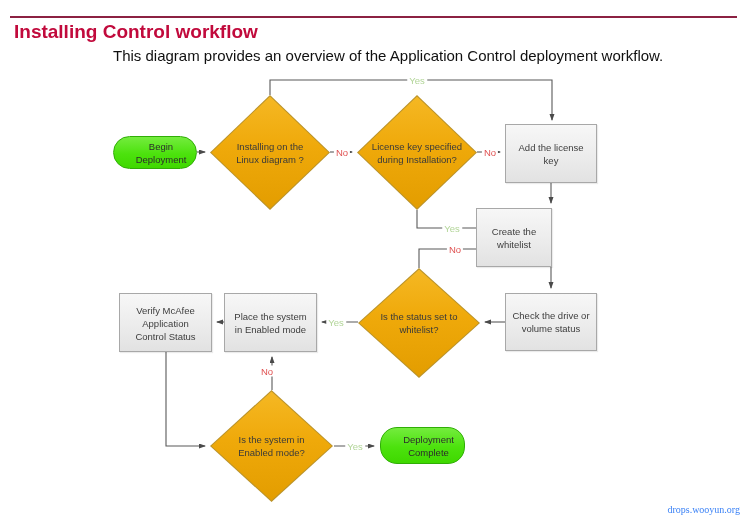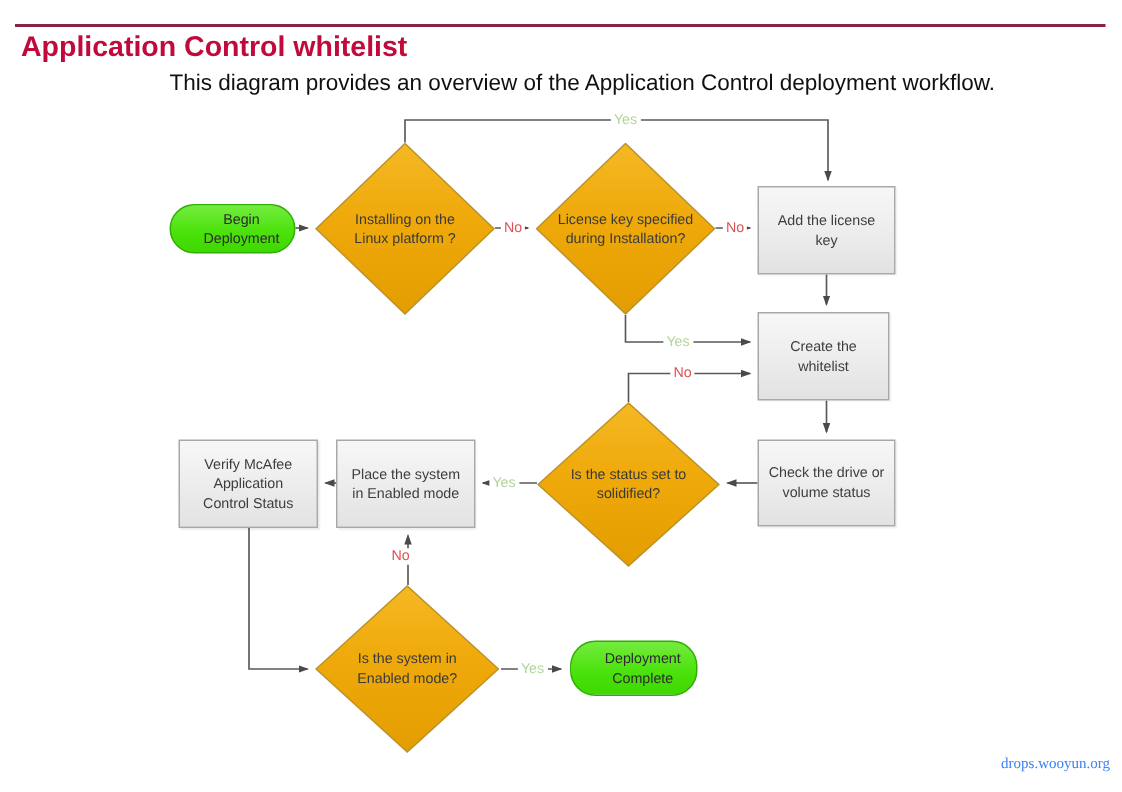--- a/index.html
+++ b/index.html
@@ -47,21 +47,21 @@
     background:linear-gradient(180deg,#f5b824 0%,#efa90a 45%,#e39d00 100%);
   }
   .diamond-outer .node-label{padding:0 14px;color:#3a3a3a;z-index:2;}
 </style>
 </head>
 <body>
 
 <div id="canvas">
 
   <div class="abs top-rule"></div>
-  <div class="abs page-title">Application Control whitelist</div>
+  <div class="abs page-title">Installing Control workflow</div>
   <div class="abs subtitle">This diagram provides an overview of the Application Control deployment workflow.</div>
 
   <svg id="edges" class="abs" width="748" height="528" viewBox="0 0 748 528" fill="none">
     <defs>
       <marker id="arr" markerWidth="7" markerHeight="6" refX="6" refY="2.5" orient="auto" markerUnits="userSpaceOnUse">
         <path d="M0,0 L7,2.5 L0,5 Z" fill="#4a4a4a"></path>
       </marker>
     </defs>
     <g stroke="#595959" stroke-width="1.1">
       <polyline points="197,152 205,152" marker-end="url(#arr)"></polyline>
@@ -91,48 +91,48 @@
   <span class="abs edge-label lbl-yes" style="left:355px;top:446px">Yes</span>
 
   <div class="abs terminal" style="left:113px;top:136px;width:84px;height:33px">
     <span class="node-label">Begin
 Deployment</span>
   </div>
 
   <div class="abs diamond-outer" style="left:210px;top:95px;width:120px;height:115px">
     <div class="diamond-inner"></div>
     <span class="node-label">Installing on the
-Linux platform ?</span>
+Linux diagram ?</span>
   </div>
 
   <div class="abs diamond-outer" style="left:357px;top:95px;width:120px;height:115px">
     <div class="diamond-inner"></div>
     <span class="node-label">License key specified
 during Installation?</span>
   </div>
 
   <div class="abs process" style="left:505px;top:124px;width:92px;height:59px">
     <span class="node-label">Add the license
 key</span>
   </div>
 
-  <div class="abs process" style="left:505px;top:208px;width:88px;height:59px">
+  <div class="abs process" style="left:476px;top:208px;width:76px;height:59px">
     <span class="node-label">Create the
 whitelist</span>
   </div>
 
   <div class="abs process" style="left:505px;top:293px;width:92px;height:58px">
     <span class="node-label">Check the drive or
 volume status</span>
   </div>
 
   <div class="abs diamond-outer" style="left:358px;top:268px;width:122px;height:110px">
     <div class="diamond-inner"></div>
     <span class="node-label">Is the status set to
-solidified?</span>
+whitelist?</span>
   </div>
 
   <div class="abs process" style="left:224px;top:293px;width:93px;height:59px">
     <span class="node-label">Place the system
 in Enabled mode</span>
   </div>
 
   <div class="abs process" style="left:119px;top:293px;width:93px;height:59px">
     <span class="node-label">Verify McAfee
 Application

